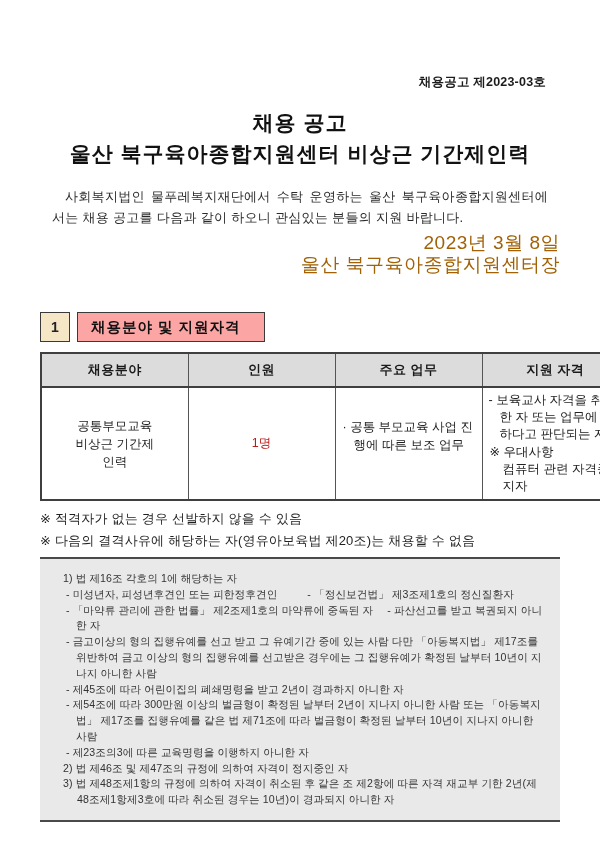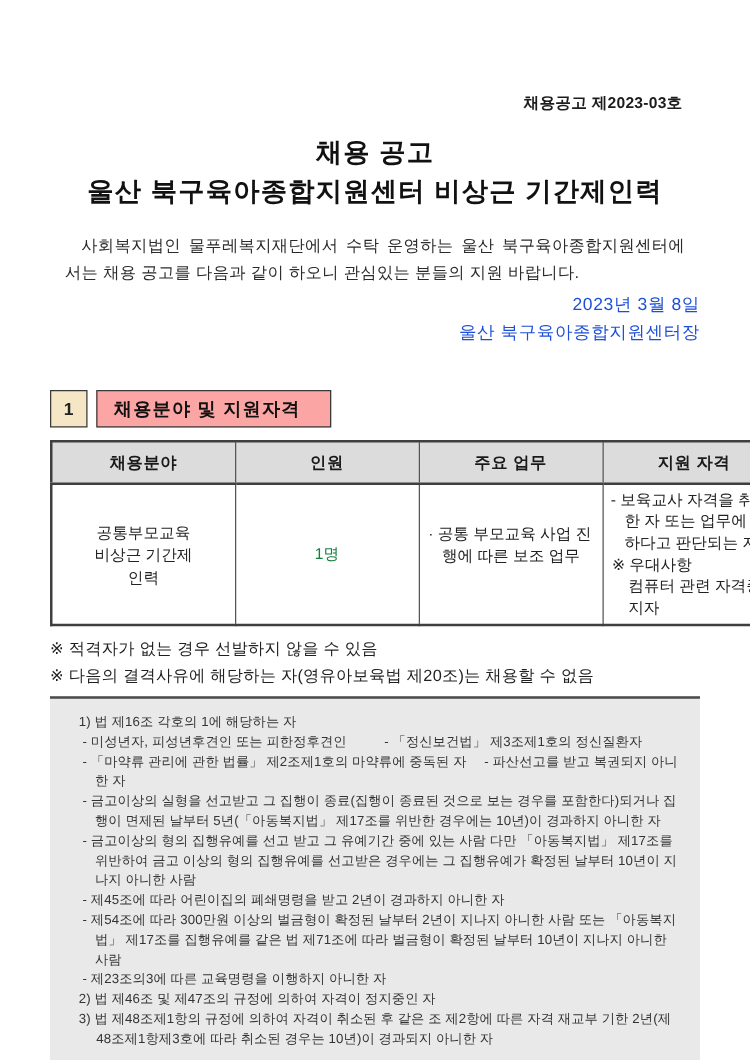--- a/index.html
+++ b/index.html
@@ -13,40 +13,40 @@
 
   .ref-row { margin-top:74px; text-align:right; padding-right:14px;
     font-size:12.5px; font-weight:bold; letter-spacing:0.2px; color:#1c1c1c; }
 
   .title-block { margin-top:16px; text-align:center; font-weight:bold;
     font-size:21px; line-height:31px; letter-spacing:1px; color:#111; }
 
   .intro { margin-top:17px; padding:0 12px; font-size:13px; line-height:21px;
     text-indent:13px; letter-spacing:0.3px; color:#2a2a2a; text-align:justify; }
 
-  .date-block { margin-top:4px; text-align:right; font-size:14px;
-    line-height:22px; color:#1d4ed8; letter-spacing:0.5px; }
+  .date-block { margin-top:4px; text-align:right; font-size:19px;
+    line-height:22px; color:#a16207; letter-spacing:0.5px; }
 
   .sec-header { margin-top:36px; display:flex; align-items:stretch; height:30px; }
   .sec-num { width:30px; background:#f5e7c6; border:1.6px solid #3a3a3a;
     display:flex; align-items:center; justify-content:center;
     font-weight:bold; font-size:14px; color:#222; }
   .sec-title { margin-left:7px; width:188px; background:#fca5a5;
     border:1.6px solid #3a3a3a; display:flex; align-items:center;
     padding-left:13px; font-weight:bold; font-size:14.5px; letter-spacing:1px; color:#111; }
 
   table.recruit { margin-top:10px; width:590px; border-collapse:collapse;
     table-layout:fixed; border:2px solid #3f3f3f; }
   table.recruit th, table.recruit td { border:1px solid #555; }
   table.recruit thead tr { height:34px; background:#dcdcdc; }
   table.recruit thead th { font-size:13px; font-weight:bold; color:#1a1a1a;
     letter-spacing:0.5px; border-bottom:2px solid #3f3f3f; }
   table.recruit tbody tr { height:80px; }
   td.c-field { width:105px; text-align:center; font-size:12.5px; line-height:18px; color:#222; }
-  td.c-count { width:40px; text-align:center; font-size:12.5px; color:#15803d; }
+  td.c-count { width:40px; text-align:center; font-size:12.5px; color:#b91c1c; }
   td.c-duty  { width:170px; font-size:12.5px; line-height:18px; color:#222;
     padding:4px 3px 20px 7px; vertical-align:middle; }
   td.c-qual  { width:207px; font-size:12.5px; line-height:17px; color:#222;
     padding:4px 2px 4px 6px; vertical-align:middle; }
   .hang { padding-left:11px; text-indent:-11px; }
   .q-note { margin-left:1px; margin-top:1px; }
   .q-sub  { margin-left:14px; }
 
   .notes { margin-top:8px; font-size:13px; line-height:20px; color:#1f1f1f; letter-spacing:0.2px; }
   .notes .note-line { margin-top:2px; }
@@ -115,21 +115,20 @@
 
   <div class="notes">
     <div class="note-line">※ 적격자가 없는 경우 선발하지 않을 수 있음</div>
     <div class="note-line">※ 다음의 결격사유에 해당하는 자(영유아보육법 제20조)는 채용할 수 없음</div>
   </div>
 
   <div class="gray-box">
     <div class="bx-line num">1) 법 제16조 각호의 1에 해당하는 자</div>
     <div class="bx-line dash"><span>- 미성년자, 피성년후견인 또는 피한정후견인</span><span class="gap-lg"></span><span>- 「정신보건법」 제3조제1호의 정신질환자</span></div>
     <div class="bx-line dash"><span>- 「마약류 관리에 관한 법률」 제2조제1호의 마약류에 중독된 자</span><span class="gap-sm"></span><span>- 파산선고를 받고 복권되지 아니한 자</span></div>
-    <div class="bx-line dash">- 금고이상의 실형을 선고받고 그 집행이 종료(집행이 종료된 것으로 보는 경우를 포함한다)되거나 집행이 면제된 날부터 5년(「아동복지법」 제17조를 위반한 경우에는 10년)이 경과하지 아니한 자</div>
     <div class="bx-line dash">- 금고이상의 형의 집행유예를 선고 받고 그 유예기간 중에 있는 사람 다만 「아동복지법」 제17조를 위반하여 금고 이상의 형의 집행유예를 선고받은 경우에는 그 집행유예가 확정된 날부터 10년이 지나지 아니한 사람</div>
     <div class="bx-line dash">- 제45조에 따라 어린이집의 폐쇄명령을 받고 2년이 경과하지 아니한 자</div>
     <div class="bx-line dash">- 제54조에 따라 300만원 이상의 벌금형이 확정된 날부터 2년이 지나지 아니한 사람 또는 「아동복지법」 제17조를 집행유예를 같은 법 제71조에 따라 벌금형이 확정된 날부터 10년이 지나지 아니한 사람</div>
     <div class="bx-line dash">- 제23조의3에 따른 교육명령을 이행하지 아니한 자</div>
     <div class="bx-line num">2) 법 제46조 및 제47조의 규정에 의하여 자격이 정지중인 자</div>
     <div class="bx-line num">3) 법 제48조제1항의 규정에 의하여 자격이 취소된 후 같은 조 제2항에 따른 자격 재교부 기한 2년(제48조제1항제3호에 따라 취소된 경우는 10년)이 경과되지 아니한 자</div>
   </div>
 
 </div>
 

